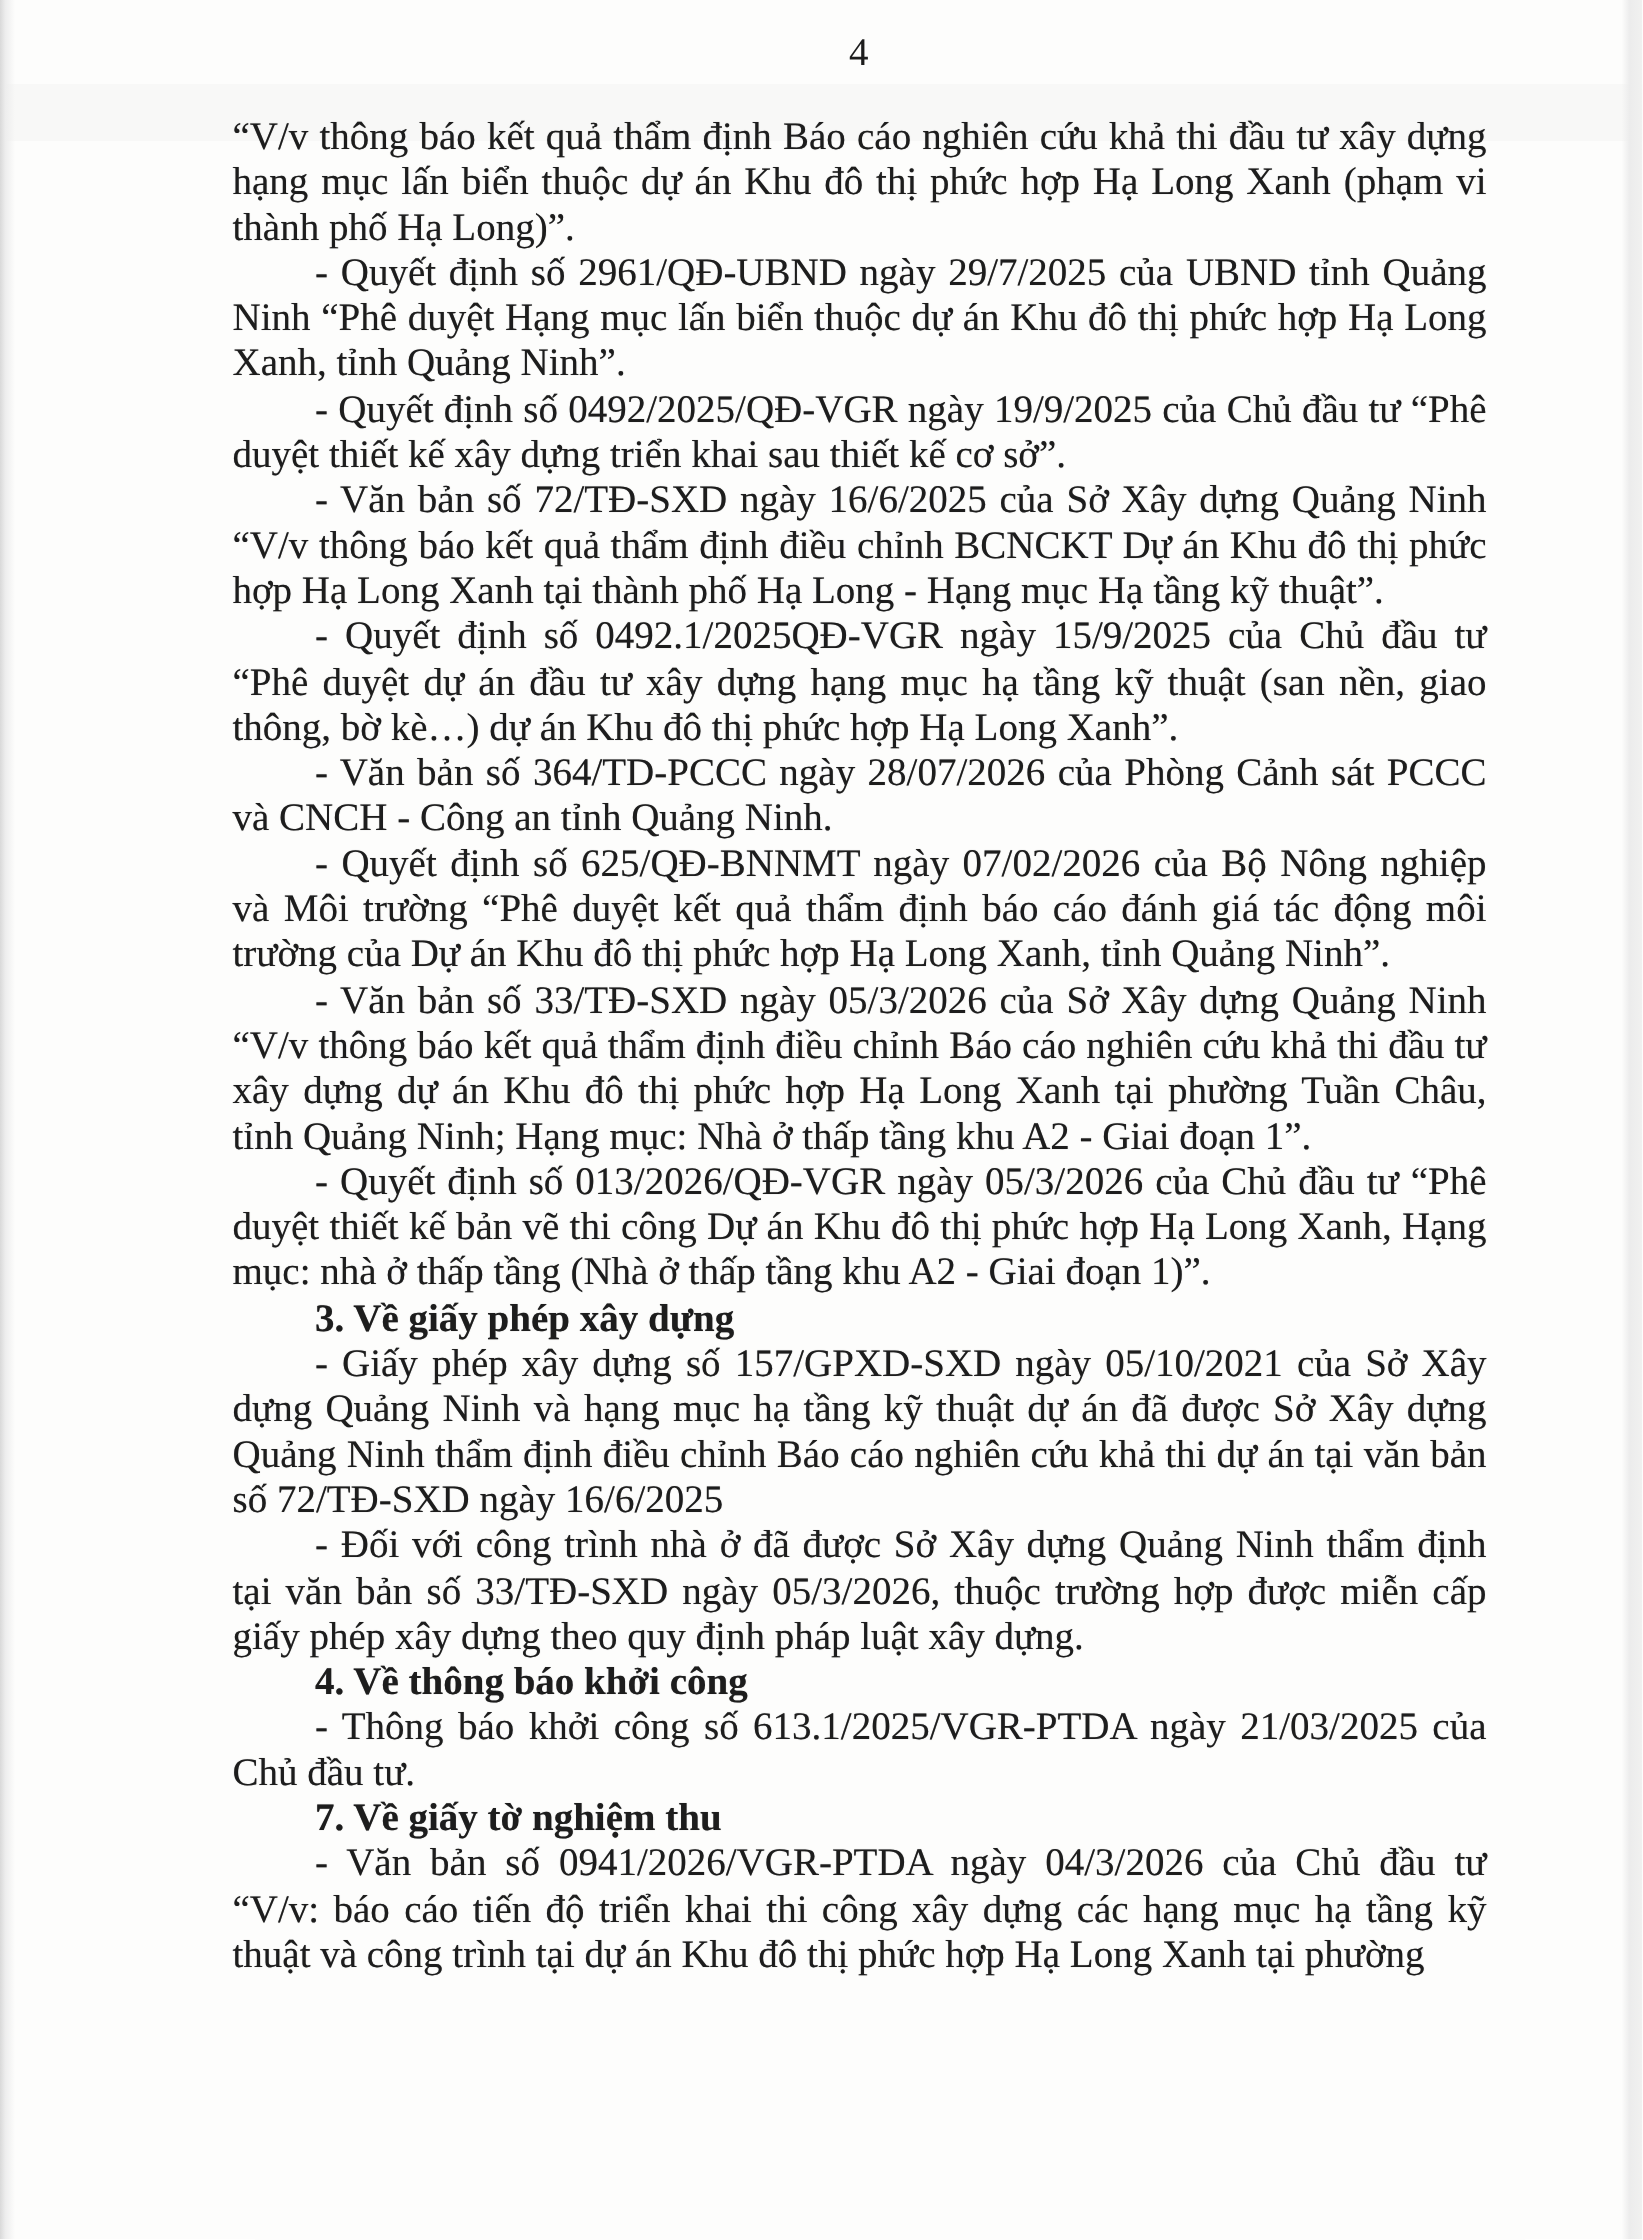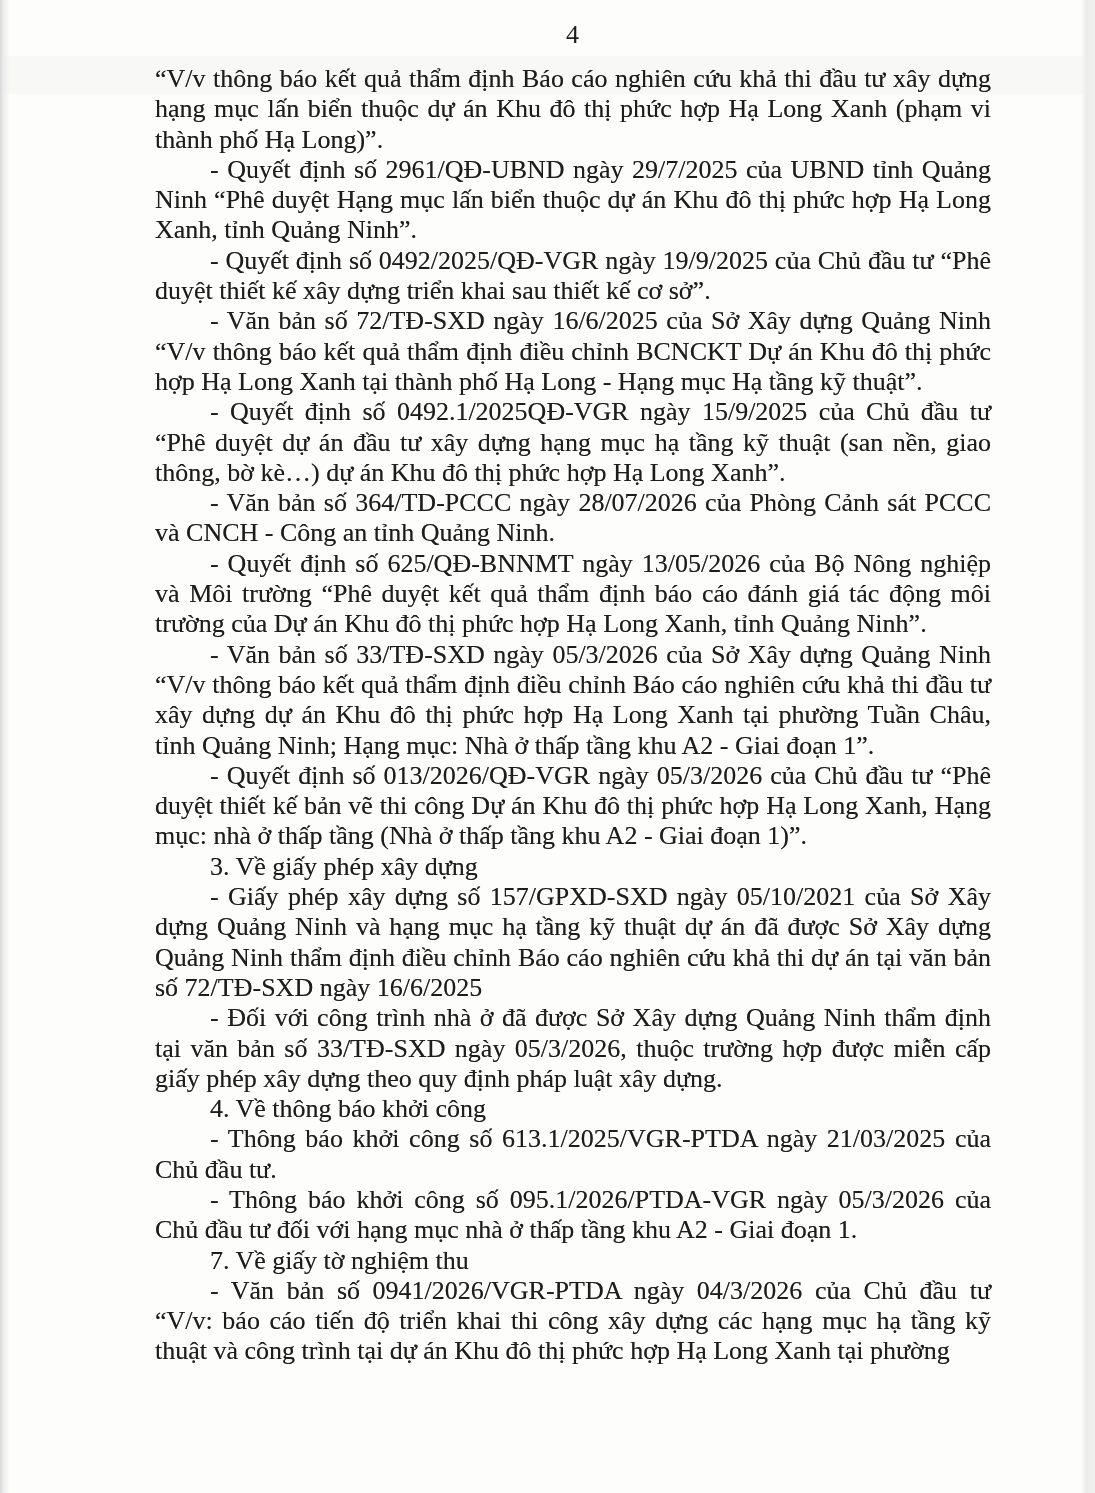--- a/index.html
+++ b/index.html
@@ -40,63 +40,62 @@
     left: 155px;
     width: 836px;
     top: 20px;
     text-align: center;
     font-size: 26px;
     letter-spacing: 1px;
   }
   .content {
     position: absolute;
     left: 155px;
-    top: 64px;
+    top: 76px;
     width: 836px;
     font-size: 26px;
     line-height: 30.3px;
     text-align: justify;
     text-justify: inter-word;
     text-shadow: 0 0 0.5px rgba(30,30,30,0.55);
   }
   .content p {
     margin: 0;
     padding: 0;
   }
   .indent {
     text-indent: 55px;
     font-family: Liberation Serif, serif;
   }
   .heading {
-    font-weight: normal;
+    font-weight: bold;
     text-indent: 55px;
   }
 </style>
 </head>
 <body>
 
 <div class="page">
   <div class="scan-band-top"></div>
   <div class="scan-edge-left"></div>
   <div class="scan-edge-right"></div>
 
   <div class="page-number">4</div>
 
   <div class="content">
     <p>“V/v thông báo kết quả thẩm định Báo cáo nghiên cứu khả thi đầu tư xây dựng hạng mục lấn biển thuộc dự án Khu đô thị phức hợp Hạ Long Xanh (phạm vi thành phố Hạ Long)”.</p>
     <p class="indent">- Quyết định số 2961/QĐ-UBND ngày 29/7/2025 của UBND tỉnh Quảng Ninh “Phê duyệt Hạng mục lấn biển thuộc dự án Khu đô thị phức hợp Hạ Long Xanh, tỉnh Quảng Ninh”.</p>
     <p class="indent">- Quyết định số 0492/2025/QĐ-VGR ngày 19/9/2025 của Chủ đầu tư “Phê duyệt thiết kế xây dựng triển khai sau thiết kế cơ sở”.</p>
     <p class="indent">- Văn bản số 72/TĐ-SXD ngày 16/6/2025 của Sở Xây dựng Quảng Ninh “V/v thông báo kết quả thẩm định điều chỉnh BCNCKT Dự án Khu đô thị phức hợp Hạ Long Xanh tại thành phố Hạ Long - Hạng mục Hạ tầng kỹ thuật”.</p>
     <p class="indent">- Quyết định số 0492.1/2025QĐ-VGR ngày 15/9/2025 của Chủ đầu tư “Phê duyệt dự án đầu tư xây dựng hạng mục hạ tầng kỹ thuật (san nền, giao thông, bờ kè…) dự án Khu đô thị phức hợp Hạ Long Xanh”.</p>
     <p class="indent">- Văn bản số 364/TD-PCCC ngày 28/07/2026 của Phòng Cảnh sát PCCC và CNCH - Công an tỉnh Quảng Ninh.</p>
-    <p class="indent">- Quyết định số 625/QĐ-BNNMT ngày 13/05/2026 của Bộ Nông nghiệp và Môi trường “Phê duyệt kết quả thẩm định báo cáo đánh giá tác động môi trường của Dự án Khu đô thị phức hợp Hạ Long Xanh, tỉnh Quảng Ninh”.</p>
+    <p class="indent">- Quyết định số 625/QĐ-BNNMT ngày 07/02/2026 của Bộ Nông nghiệp và Môi trường “Phê duyệt kết quả thẩm định báo cáo đánh giá tác động môi trường của Dự án Khu đô thị phức hợp Hạ Long Xanh, tỉnh Quảng Ninh”.</p>
     <p class="indent">- Văn bản số 33/TĐ-SXD ngày 05/3/2026 của Sở Xây dựng Quảng Ninh “V/v thông báo kết quả thẩm định điều chỉnh Báo cáo nghiên cứu khả thi đầu tư xây dựng dự án Khu đô thị phức hợp Hạ Long Xanh tại phường Tuần Châu, tỉnh Quảng Ninh; Hạng mục: Nhà ở thấp tầng khu A2 - Giai đoạn 1”.</p>
     <p class="indent">- Quyết định số 013/2026/QĐ-VGR ngày 05/3/2026 của Chủ đầu tư “Phê duyệt thiết kế bản vẽ thi công Dự án Khu đô thị phức hợp Hạ Long Xanh, Hạng mục: nhà ở thấp tầng (Nhà ở thấp tầng khu A2 - Giai đoạn 1)”.</p>
     <p class="heading">3. Về giấy phép xây dựng</p>
     <p class="indent">- Giấy phép xây dựng số 157/GPXD-SXD ngày 05/10/2021 của Sở Xây dựng Quảng Ninh và hạng mục hạ tầng kỹ thuật dự án đã được Sở Xây dựng Quảng Ninh thẩm định điều chỉnh Báo cáo nghiên cứu khả thi dự án tại văn bản số 72/TĐ-SXD ngày 16/6/2025</p>
     <p class="indent">- Đối với công trình nhà ở đã được Sở Xây dựng Quảng Ninh thẩm định tại văn bản số 33/TĐ-SXD ngày 05/3/2026, thuộc trường hợp được miễn cấp giấy phép xây dựng theo quy định pháp luật xây dựng.</p>
     <p class="heading">4. Về thông báo khởi công</p>
     <p class="indent">- Thông báo khởi công số 613.1/2025/VGR-PTDA ngày 21/03/2025 của Chủ đầu tư.</p>
-    <p class="indent">- Thông báo khởi công số 095.1/2026/PTDA-VGR ngày 05/3/2026 của Chủ đầu tư đối với hạng mục nhà ở thấp tầng khu A2 - Giai đoạn 1.</p>
     <p class="heading">7. Về giấy tờ nghiệm thu</p>
     <p class="indent">- Văn bản số 0941/2026/VGR-PTDA ngày 04/3/2026 của Chủ đầu tư “V/v: báo cáo tiến độ triển khai thi công xây dựng các hạng mục hạ tầng kỹ thuật và công trình tại dự án Khu đô thị phức hợp Hạ Long Xanh tại phường</p>
   </div>
 </div>
 
 </body></html>

